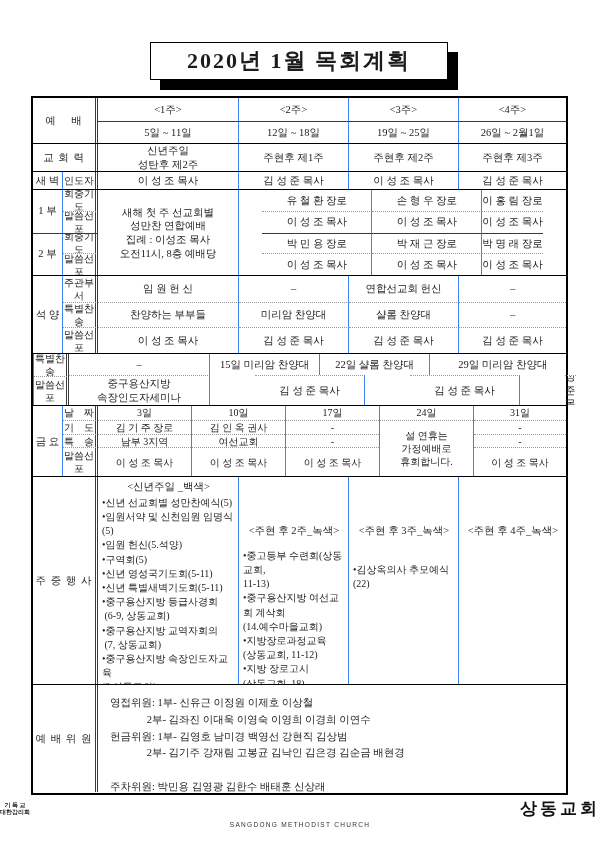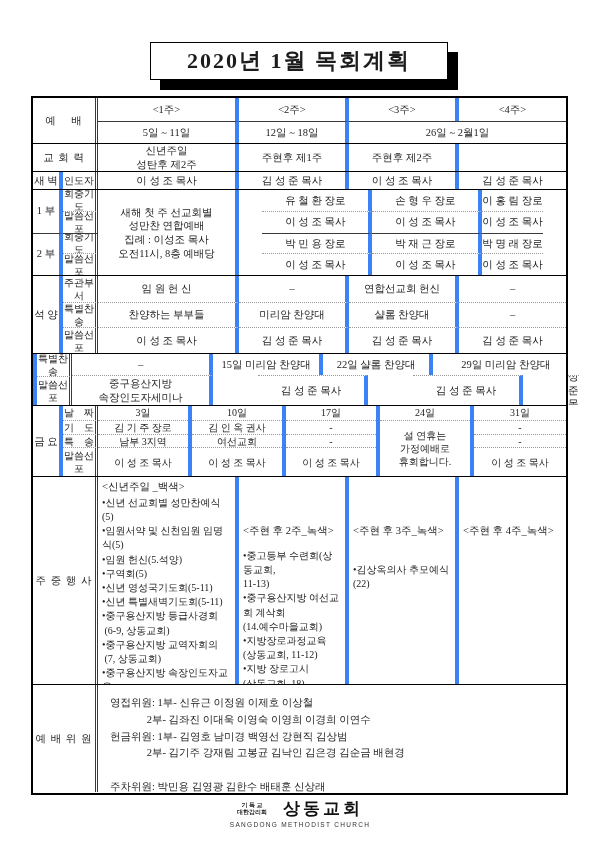--- a/index.html
+++ b/index.html
@@ -13,50 +13,50 @@
              font-size:22px;font-weight:bold;letter-spacing:2px;}
 
   
   .tbl{position:absolute;left:31px;top:96px;width:537px;height:699px;background:#fff;
        border:2px solid #000;box-sizing:border-box;display:flex;flex-direction:column;}
   .row{display:flex;box-sizing:border-box;}
   .col{display:flex;flex-direction:column;box-sizing:border-box;}
   .block{border-top:1px solid #000;}
   .c{box-sizing:border-box;display:flex;align-items:center;justify-content:center;
      text-align:center;white-space:pre-wrap;font-size:10.5px;line-height:1.3;overflow:hidden;}
-  .vr{border-right:4px solid #3b82f6;}
+  .vr{border-right:1px solid #3b82f6;}
   .vrd{border-right:3px double #3a3a3a;}
   .bt-d{border-top:1px dotted #9a9a9a;}
   .bt-s{border-top:1px solid #3a3a3a;}
   .la{width:30px;}
   .lbw{width:35px;}
   .lb{width:35px;font-size:10px;letter-spacing:0;}
   .mlab{width:65px;letter-spacing:1px;}
   .c1{width:141px;}
   .c2{width:110px;}
   .cf{flex:1;}
   .f94{width:94px;}
   .sm{font-size:10px;}
 
   
   .evt{box-sizing:border-box;padding:3px 3px 3px 4px;text-align:left;font-size:10px;
        line-height:1.42;overflow:hidden;}
-  .evt-hdr{text-align:left;white-space:pre-wrap;font-size:10.5px;}
+  .evt-hdr{text-align:center;white-space:pre-wrap;font-size:10.5px;}
   .evt-items{white-space:pre-wrap;margin-top:1px;}
   .mt44{margin-top:44px;}
   .mt10{margin-top:10px;}
   .mt22{margin-top:24px;}
 
   
   .committee-text{box-sizing:border-box;flex:1;padding:10px 8px 8px 12px;text-align:left;
                   font-size:10.5px;line-height:1.6;white-space:pre-wrap;overflow:hidden;}
 
   
   .footer{position:absolute;left:0;right:0;top:797px;text-align:center;}
-  .logo-row{display:flex;align-items:center;justify-content:center;gap:16px;}
+  .logo-row{display:flex;align-items:center;justify-content:space-between;gap:16px;}
   .logo-denom{display:inline-flex;flex-direction:column;align-items:center;
               font-size:6px;line-height:1.15;font-weight:bold;color:#222;}
   .logo-name{font-size:17px;font-weight:bold;letter-spacing:3px;color:#111;}
   .logo-eng{font-family:"Liberation Sans",sans-serif;font-size:6.5px;letter-spacing:1.3px;
             color:#333;margin-top:1px;}
 </style>
 </head>
 <body>
 
 <div class="page">
@@ -70,31 +70,33 @@
       <div class="col" style="flex:1;">
         <div class="row" style="height:23px;">
           <div class="c c1 vr">&lt;1주&gt;</div>
           <div class="c c2 vr">&lt;2주&gt;</div>
           <div class="c c2 vr">&lt;3주&gt;</div>
           <div class="c cf">&lt;4주&gt;</div>
         </div>
         <div class="row" style="height:22px;">
           <div class="c c1 vr bt-s">5일 ~ 11일</div>
           <div class="c c2 vr bt-s">12일 ~ 18일</div>
+          <div class="c c2 vr bt-s">19일 ~ 25일</div>
           <div class="c cf bt-s">26일 ~ 2월1일</div>
         </div>
       </div>
     </div>
 
     <div class="row block" style="height:28px;">
       <div class="c mlab vrd">교 회 력</div>
       <div class="c c1 vr">신년주일
 성탄후 제2주</div>
       <div class="c c2 vr">주현후 제1주</div>
       <div class="c c2 vr">주현후 제2주</div>
+      <div class="c cf">주현후 제3주</div>
     </div>
 
     <div class="row block" style="height:22px;">
       <div class="c la vr">새 벽</div>
       <div class="c lb vrd">인도자</div>
       <div class="c c1 vr">이 성 조 목사</div>
       <div class="c c2 vr">김 성 준 목사</div>
       <div class="c c2 vr">이 성 조 목사</div>
       <div class="c cf">김 성 준 목사</div>
     </div>

